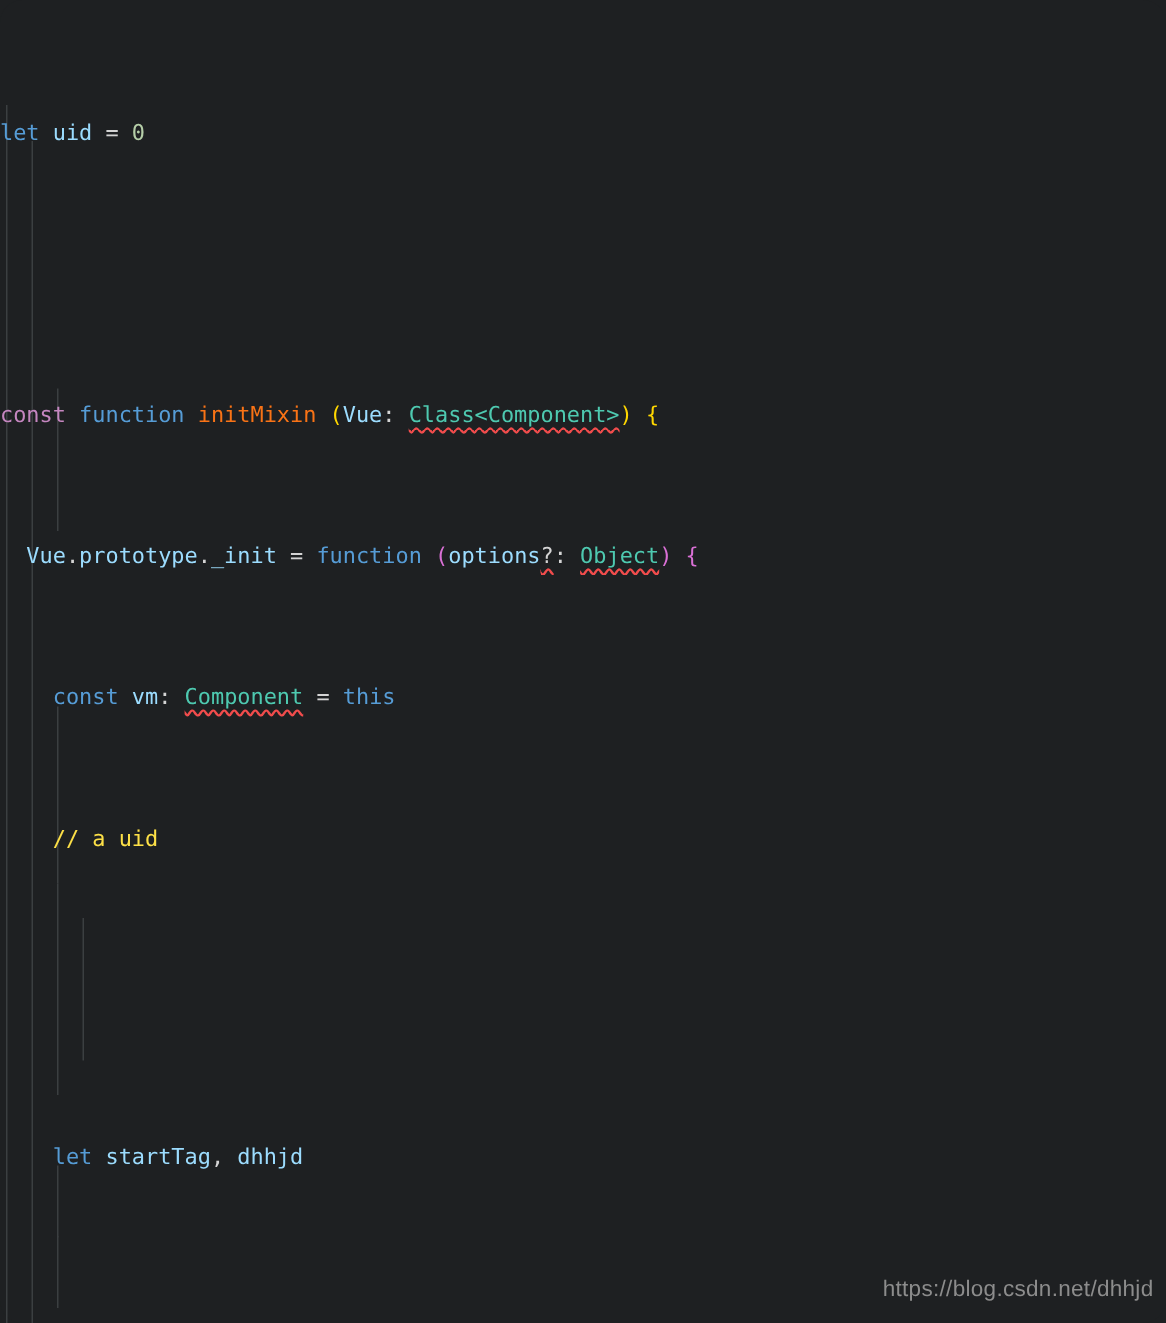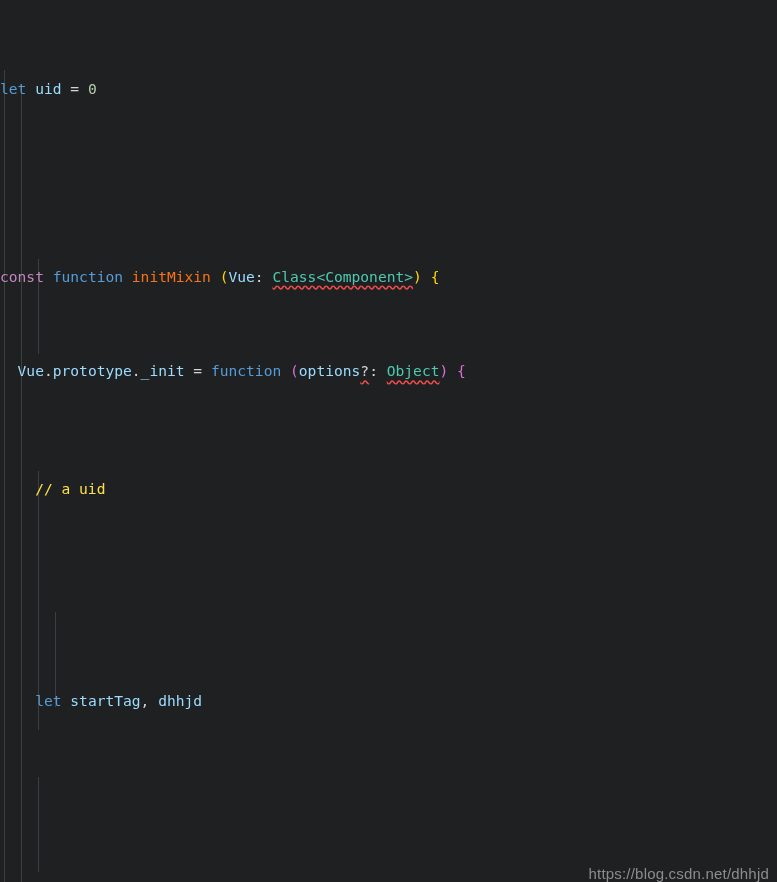--- a/index.html
+++ b/index.html
@@ -38,21 +38,21 @@
   .num  {color:#b5cea8;}
   .b0   {color:#ffd700;}
   .b1   {color:#da70d6;}
   .err{
     text-decoration:underline wavy #f14c4c;
     text-decoration-skip-ink:none;
     text-underline-offset:3px;
   }
   .watermark{
     position:absolute;
-    right:8px;bottom:0;
+    right:8px;bottom:14px;
     color:#8c8c8c;
     font-family:"Liberation Sans","DejaVu Sans",sans-serif;
     font-size:15px;
     letter-spacing:.2px;
     text-align:center;
   }
 </style>
 </head>
 <body>
 
@@ -72,20 +72,21 @@
   <div class="code">
 
     <div class="line"><span class="kw2">let</span> <span class="var">uid</span> <span class="op">=</span> <span class="num">0</span></div>
 
     <div class="line"></div>
 
     <div class="line"><span class="kw">const</span> <span class="kw2">function</span> <span class="fn">initMixin</span> <span class="b0">(</span><span class="var">Vue</span><span class="op">:</span> <span class="typ err">Class&lt;Component&gt;</span><span class="b0">)</span> <span class="b0">{</span></div>
 
     <div class="line">  <span class="var">Vue</span><span class="op">.</span><span class="var">prototype</span><span class="op">.</span><span class="var">_init</span> <span class="op">=</span> <span class="kw2">function</span> <span class="b1">(</span><span class="var">options</span><span class="op err">?</span><span class="op">:</span> <span class="typ err">Object</span><span class="b1">)</span> <span class="b1">{</span></div>
 
+    <div class="line">    <span class="kw2">const</span> <span class="var">vm</span><span class="op">:</span> <span class="typ err">Component</span> <span class="op">=</span> <span class="kw2">this</span></div>
 
     <div class="line">    <span class="cmt">// a uid</span></div>
 
 
     <div class="line"></div>
 
     <div class="line">    <span class="kw2">let</span> <span class="var">startTag</span><span class="op">,</span> <span class="var">dhhjd</span></div>
 
     
 

